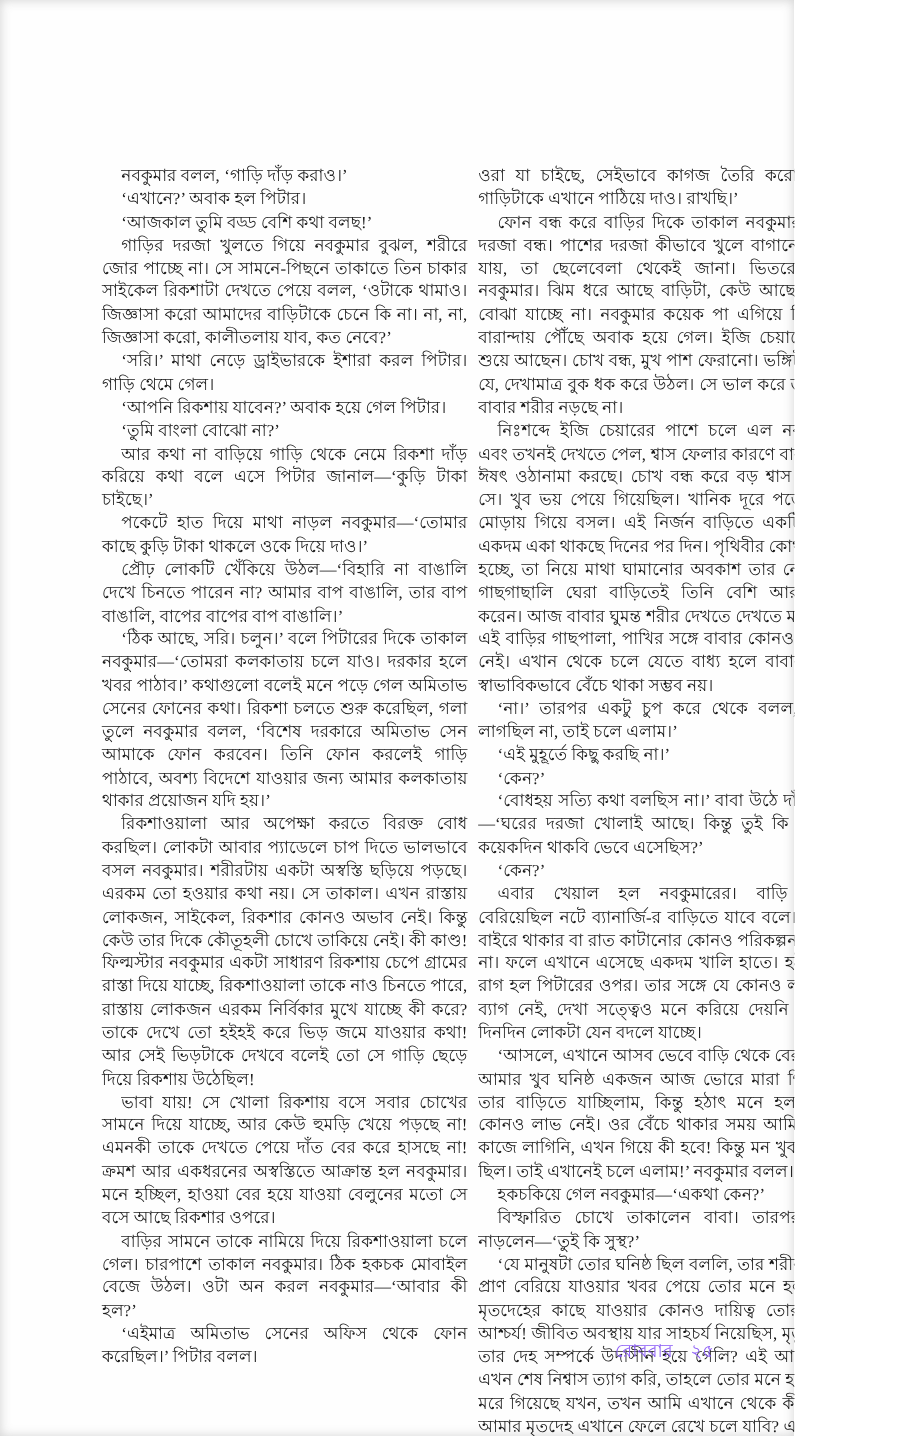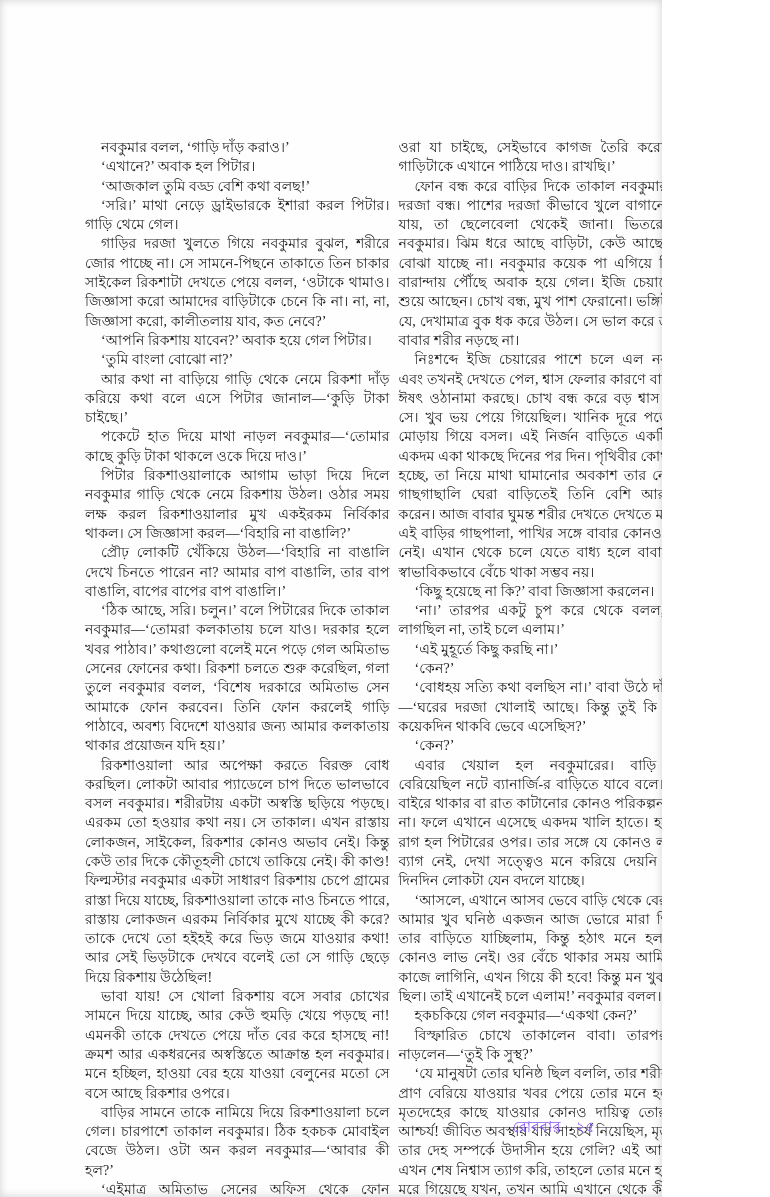--- a/index.html
+++ b/index.html
@@ -56,39 +56,37 @@
 </style>
 </head>
 <body>
 
 <div class="page">
   <div class="columns">
     <div class="col">
         <p>নবকুমার বলল, ‘গাড়ি দাঁড় করাও।’</p>
         <p>‘এখানে?’ অবাক হল পিটার।</p>
         <p>‘আজকাল তুমি বড্ড বেশি কথা বলছ!’</p>
+        <p>গাড়ির দরজা খুলতে গিয়ে নবকুমার বুঝল, শরীরে জোর পাচ্ছে না। সে সামনে-পিছনে তাকাতে তিন চাকার সাইকেল রিকশাটা দেখতে পেয়ে বলল, ‘ওটাকে থামাও। জিজ্ঞাসা করো আমাদের বাড়িটাকে চেনে কি না। না, না, জিজ্ঞাসা করো, কালীতলায় যাব, কত নেবে?’</p>
         <p>‘সরি।’ মাথা নেড়ে ড্রাইভারকে ইশারা করল পিটার। গাড়ি থেমে গেল।</p>
-        <p>গাড়ির দরজা খুলতে গিয়ে নবকুমার বুঝল, শরীরে জোর পাচ্ছে না। সে সামনে-পিছনে তাকাতে তিন চাকার সাইকেল রিকশাটা দেখতে পেয়ে বলল, ‘ওটাকে থামাও। জিজ্ঞাসা করো আমাদের বাড়িটাকে চেনে কি না। না, না, জিজ্ঞাসা করো, কালীতলায় যাব, কত নেবে?’</p>
         <p>‘আপনি রিকশায় যাবেন?’ অবাক হয়ে গেল পিটার।</p>
         <p>‘তুমি বাংলা বোঝো না?’</p>
         <p>আর কথা না বাড়িয়ে গাড়ি থেকে নেমে রিকশা দাঁড় করিয়ে কথা বলে এসে পিটার জানাল—‘কুড়ি টাকা চাইছে।’</p>
         <p>পকেটে হাত দিয়ে মাথা নাড়ল নবকুমার—‘তোমার কাছে কুড়ি টাকা থাকলে ওকে দিয়ে দাও।’</p>
-        <p>পিটার রিকশাওয়ালাকে আগাম ভাড়া দিয়ে দিলে নবকুমার গাড়ি থেকে নেমে রিকশায় উঠল। ওঠার সময় লক্ষ করল রিকশাওয়ালার মুখ একইরকম নির্বিকার থাকল। সে জিজ্ঞাসা করল—‘বিহারি না বাঙালি?’</p>
         <p>প্রৌঢ় লোকটি খেঁকিয়ে উঠল—‘বিহারি না বাঙালি দেখে চিনতে পারেন না? আমার বাপ বাঙালি, তার বাপ বাঙালি, বাপের বাপের বাপ বাঙালি।’</p>
         <p>‘ঠিক আছে, সরি। চলুন।’ বলে পিটারের দিকে তাকাল নবকুমার—‘তোমরা কলকাতায় চলে যাও। দরকার হলে খবর পাঠাব।’ কথাগুলো বলেই মনে পড়ে গেল অমিতাভ সেনের ফোনের কথা। রিকশা চলতে শুরু করেছিল, গলা তুলে নবকুমার বলল, ‘বিশেষ দরকারে অমিতাভ সেন আমাকে ফোন করবেন। তিনি ফোন করলেই গাড়ি পাঠাবে, অবশ্য বিদেশে যাওয়ার জন্য আমার কলকাতায় থাকার প্রয়োজন যদি হয়।’</p>
         <p>রিকশাওয়ালা আর অপেক্ষা করতে বিরক্ত বোধ করছিল। লোকটা আবার প্যাডেলে চাপ দিতে ভালভাবে বসল নবকুমার। শরীরটায় একটা অস্বস্তি ছড়িয়ে পড়ছে। এরকম তো হওয়ার কথা নয়। সে তাকাল। এখন রাস্তায় লোকজন, সাইকেল, রিকশার কোনও অভাব নেই। কিন্তু কেউ তার দিকে কৌতূহলী চোখে তাকিয়ে নেই। কী কাণ্ড! ফিল্মস্টার নবকুমার একটা সাধারণ রিকশায় চেপে গ্রামের রাস্তা দিয়ে যাচ্ছে, রিকশাওয়ালা তাকে নাও চিনতে পারে, রাস্তায় লোকজন এরকম নির্বিকার মুখে যাচ্ছে কী করে? তাকে দেখে তো হইহই করে ভিড় জমে যাওয়ার কথা! আর সেই ভিড়টাকে দেখবে বলেই তো সে গাড়ি ছেড়ে দিয়ে রিকশায় উঠেছিল!</p>
         <p>ভাবা যায়! সে খোলা রিকশায় বসে সবার চোখের সামনে দিয়ে যাচ্ছে, আর কেউ হুমড়ি খেয়ে পড়ছে না! এমনকী তাকে দেখতে পেয়ে দাঁত বের করে হাসছে না! ক্রমশ আর একধরনের অস্বস্তিতে আক্রান্ত হল নবকুমার। মনে হচ্ছিল, হাওয়া বের হয়ে যাওয়া বেলুনের মতো সে বসে আছে রিকশার ওপরে।</p>
         <p>বাড়ির সামনে তাকে নামিয়ে দিয়ে রিকশাওয়ালা চলে গেল। চারপাশে তাকাল নবকুমার। ঠিক হকচক মোবাইল বেজে উঠল। ওটা অন করল নবকুমার—‘আবার কী হল?’</p>
         <p>‘এইমাত্র অমিতাভ সেনের অফিস থেকে ফোন করেছিল।’ পিটার বলল।</p>
       </div>
     <div class="col">
         <p class="noindent">ওরা যা চাইছে, সেইভাবে কাগজ তৈরি করো। আর গাড়িটাকে এখানে পাঠিয়ে দাও। রাখছি।’</p>
         <p>ফোন বন্ধ করে বাড়ির দিকে তাকাল নবকুমার। সদর দরজা বন্ধ। পাশের দরজা কীভাবে খুলে বাগানে ঢোকা যায়, তা ছেলেবেলা থেকেই জানা। ভিতরে ঢুকল নবকুমার। ঝিম ধরে আছে বাড়িটা, কেউ আছে কি না বোঝা যাচ্ছে না। নবকুমার কয়েক পা এগিয়ে পিছনের বারান্দায় পৌঁছে অবাক হয়ে গেল। ইজি চেয়ারে বাবা শুয়ে আছেন। চোখ বন্ধ, মুখ পাশ ফেরানো। ভঙ্গিটা এমন যে, দেখামাত্র বুক ধক করে উঠল। সে ভাল করে তাকাল। বাবার শরীর নড়ছে না।</p>
         <p>নিঃশব্দে ইজি চেয়ারের পাশে চলে এল নবকুমার। এবং তখনই দেখতে পেল, শ্বাস ফেলার কারণে বাবার বুক ঈষৎ ওঠানামা করছে। চোখ বন্ধ করে বড় শ্বাস ফেলল সে। খুব ভয় পেয়ে গিয়েছিল। খানিক দূরে পড়ে থাকা মোড়ায় গিয়ে বসল। এই নির্জন বাড়িতে একটি মানুষ একদম একা থাকছে দিনের পর দিন। পৃথিবীর কোথায়, কী হচ্ছে, তা নিয়ে মাথা ঘামানোর অবকাশ তার নেই। এই গাছগাছালি ঘেরা বাড়িতেই তিনি বেশি আরামবোধ করেন। আজ বাবার ঘুমন্ত শরীর দেখতে দেখতে মনে হল, এই বাড়ির গাছপালা, পাখির সঙ্গে বাবার কোনও পার্থক্য নেই। এখান থেকে চলে যেতে বাধ্য হলে বাবার পক্ষে স্বাভাবিকভাবে বেঁচে থাকা সম্ভব নয়।</p>
-        <p>‘কিছু হয়েছে না কি?’ বাবা জিজ্ঞাসা করলেন।</p>
         <p>‘না।’ তারপর একটু চুপ করে থেকে বলল, ‘ভাল লাগছিল না, তাই চলে এলাম।’</p>
         <p>‘এই মুহূর্তে কিছু করছি না।’</p>
         <p>‘কেন?’</p>
         <p>‘বোধহয় সত্যি কথা বলছিস না।’ বাবা উঠে দাঁড়ালেন—‘ঘরের দরজা খোলাই আছে। কিন্তু তুই কি এখানে কয়েকদিন থাকবি ভেবে এসেছিস?’</p>
         <p>‘কেন?’</p>
         <p>এবার খেয়াল হল নবকুমারের। বাড়ি থেকে বেরিয়েছিল নটে ব্যানার্জি-র বাড়িতে যাবে বলে। বাড়ির বাইরে থাকার বা রাত কাটানোর কোনও পরিকল্পনাই ছিল না। ফলে এখানে এসেছে একদম খালি হাতে। হঠাৎ খুব রাগ হল পিটারের ওপর। তার সঙ্গে যে কোনও লাগেজ-ব্যাগ নেই, দেখা সত্ত্বেও মনে করিয়ে দেয়নি পিটার। দিনদিন লোকটা যেন বদলে যাচ্ছে।</p>
         <p>‘আসলে, এখানে আসব ভেবে বাড়ি থেকে বের হইনি। আমার খুব ঘনিষ্ঠ একজন আজ ভোরে মারা গিয়েছে। তার বাড়িতে যাচ্ছিলাম, কিন্তু হঠাৎ মনে হল, গিয়ে কোনও লাভ নেই। ওর বেঁচে থাকার সময় আমি তেমন কাজে লাগিনি, এখন গিয়ে কী হবে! কিন্তু মন খুব খারাপ ছিল। তাই এখানেই চলে এলাম!’ নবকুমার বলল।</p>
         <p>হকচকিয়ে গেল নবকুমার—‘একথা কেন?’</p>
         <p>বিস্ফারিত চোখে তাকালেন বাবা। তারপর মাথা নাড়লেন—‘তুই কি সুস্থ?’</p>
         <p>‘যে মানুষটা তোর ঘনিষ্ঠ ছিল বললি, তার শরীর থেকে প্রাণ বেরিয়ে যাওয়ার খবর পেয়ে তোর মনে হল, তার মৃতদেহের কাছে যাওয়ার কোনও দায়িত্ব তোর নেই? আশ্চর্য! জীবিত অবস্থায় যার সাহচর্য নিয়েছিস, মৃত্যুর পর তার দেহ সম্পর্কে উদাসীন হয়ে গেলি? এই আমি, যদি এখন শেষ নিশ্বাস ত্যাগ করি, তাহলে তোর মনে হবে বাবা মরে গিয়েছে যখন, তখন আমি এখানে থেকে কী করব? আমার মৃতদেহ এখানে ফেলে রেখে চলে যাবি? এ তুই কী কথা বলছিস? আমরা যখন কারও</p>

